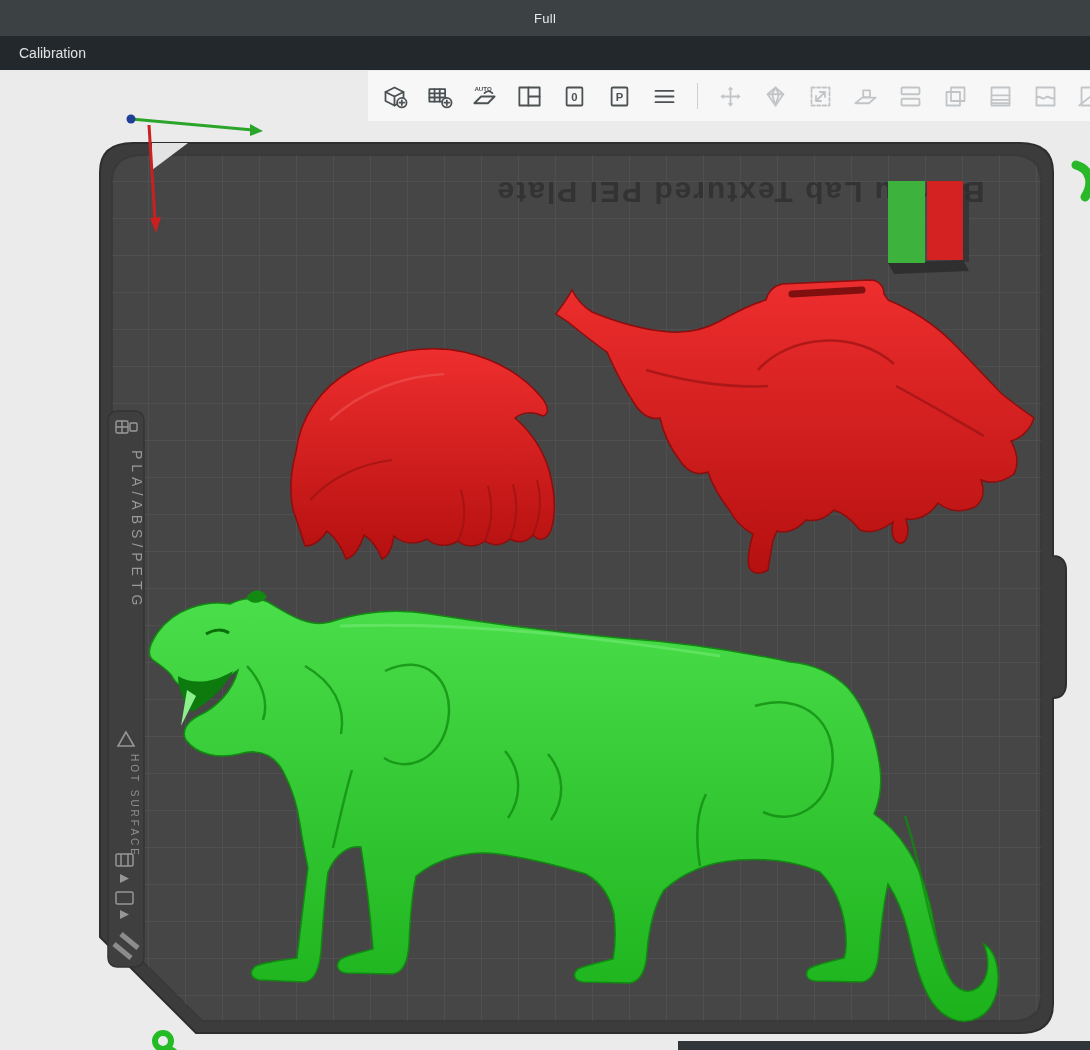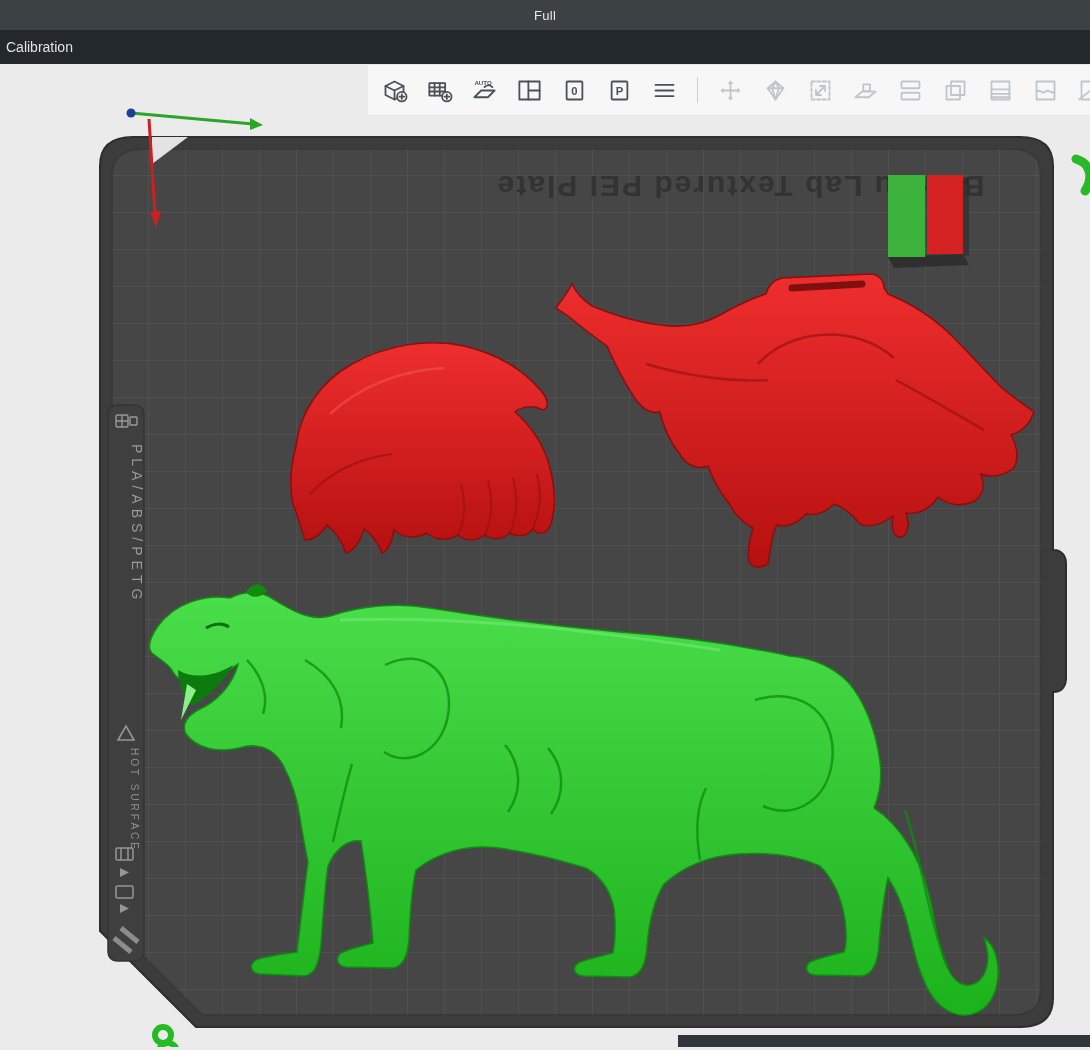--- a/index.html
+++ b/index.html
@@ -1,18 +1,18 @@
 <!DOCTYPE html>
 <html><head>
 <meta charset="utf-8">
 <style>
   html,body{margin:0;padding:0}
   body{width:1090px;height:1050px;overflow:hidden;background:#ebebeb;font-family:"Liberation Sans",sans-serif}
-  .titlebar{height:30px;background:#3c4144;display:flex;align-items:center;justify-content:center;color:#e9e9e9;font-size:13px;letter-spacing:.3px}
-  .tabbar{height:34px;background:#23282c;display:flex;align-items:center;padding:0 4px;color:#e2e2e2;font-size:14px}
+  .titlebar{height:36px;background:#3c4144;display:flex;align-items:center;justify-content:center;color:#e9e9e9;font-size:13px;letter-spacing:.3px}
+  .tabbar{height:34px;background:#23282c;display:flex;align-items:center;padding:0 17px;color:#e2e2e2;font-size:14px}
   .tab{padding:4px 2px;cursor:pointer}
   .viewport{position:relative;width:1090px;height:983px;background:#ebebeb}
   svg.scene{position:absolute;left:0;top:0;width:1090px;height:983px}
   .toolbar{position:absolute;left:368px;top:1px;height:50px;width:722px;background:#f7f7f7;display:flex;align-items:center;gap:12px;padding-left:10px;box-sizing:border-box;overflow:hidden}
   .tbtn{flex:0 0 auto;width:33px;height:33px;border:none;background:transparent;padding:3px;margin:0;line-height:0;color:#4c5154;cursor:pointer}
   .tbtn.off{color:#c2c5c8}
   .tbtn svg{width:27px;height:27px;stroke:currentColor;fill:none;stroke-width:1.6;stroke-linejoin:round;stroke-linecap:round}
   .tbtn svg text{fill:currentColor;stroke:none;font-family:"Liberation Sans",sans-serif;font-weight:bold}
   .sep{flex:0 0 auto;width:1px;height:26px;background:#cfcfcf;margin:0 4px}
   text{font-family:"Liberation Sans",sans-serif}

